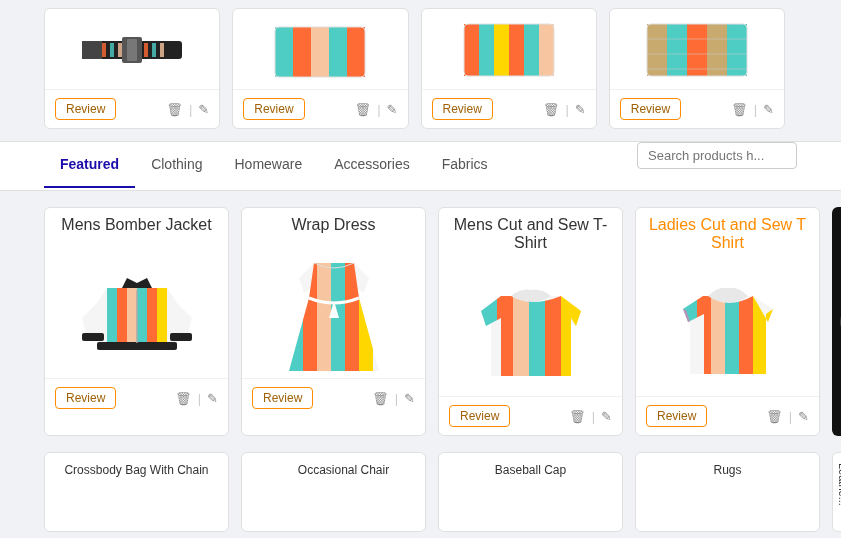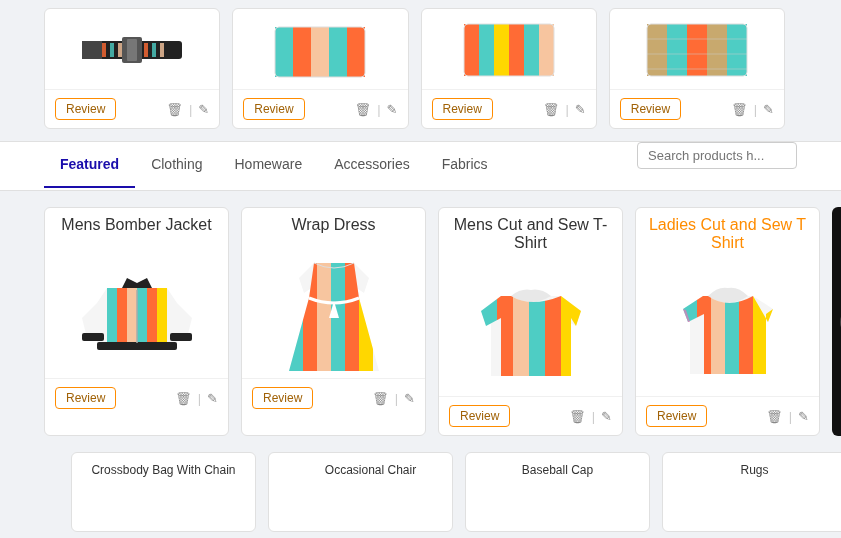--- a/index.html
+++ b/index.html
@@ -454,21 +454,21 @@
         </div>
       </div>
     </div>
 
     <div style="background:#111; width:44px; flex-shrink:0; border-radius:6px; display:flex; align-items:center; justify-content:center; min-height:220px;">
       <div style="background:rgba(255,255,255,0.2); border-radius:50%; width:28px; height:28px; display:flex; align-items:center; justify-content:center; color:#fff; font-size:20px;">+</div>
     </div>
 
   </div>
 
-  <div class="products-row" style="margin-bottom:0;margin-left:27px;">
+  <div class="products-row" style="margin-bottom:0;">
 
     <div class="product-full-card" style="height:80px; justify-content:flex-start;">
       <div class="bottom-card-title">Crossbody Bag With Chain</div>
     </div>
 
     <div class="product-full-card" style="height:80px; justify-content:flex-start;padding-left:20px;">
       <div class="bottom-card-title">Occasional Chair</div>
     </div>
 
     <div class="product-full-card" style="height:80px; justify-content:flex-start;">

